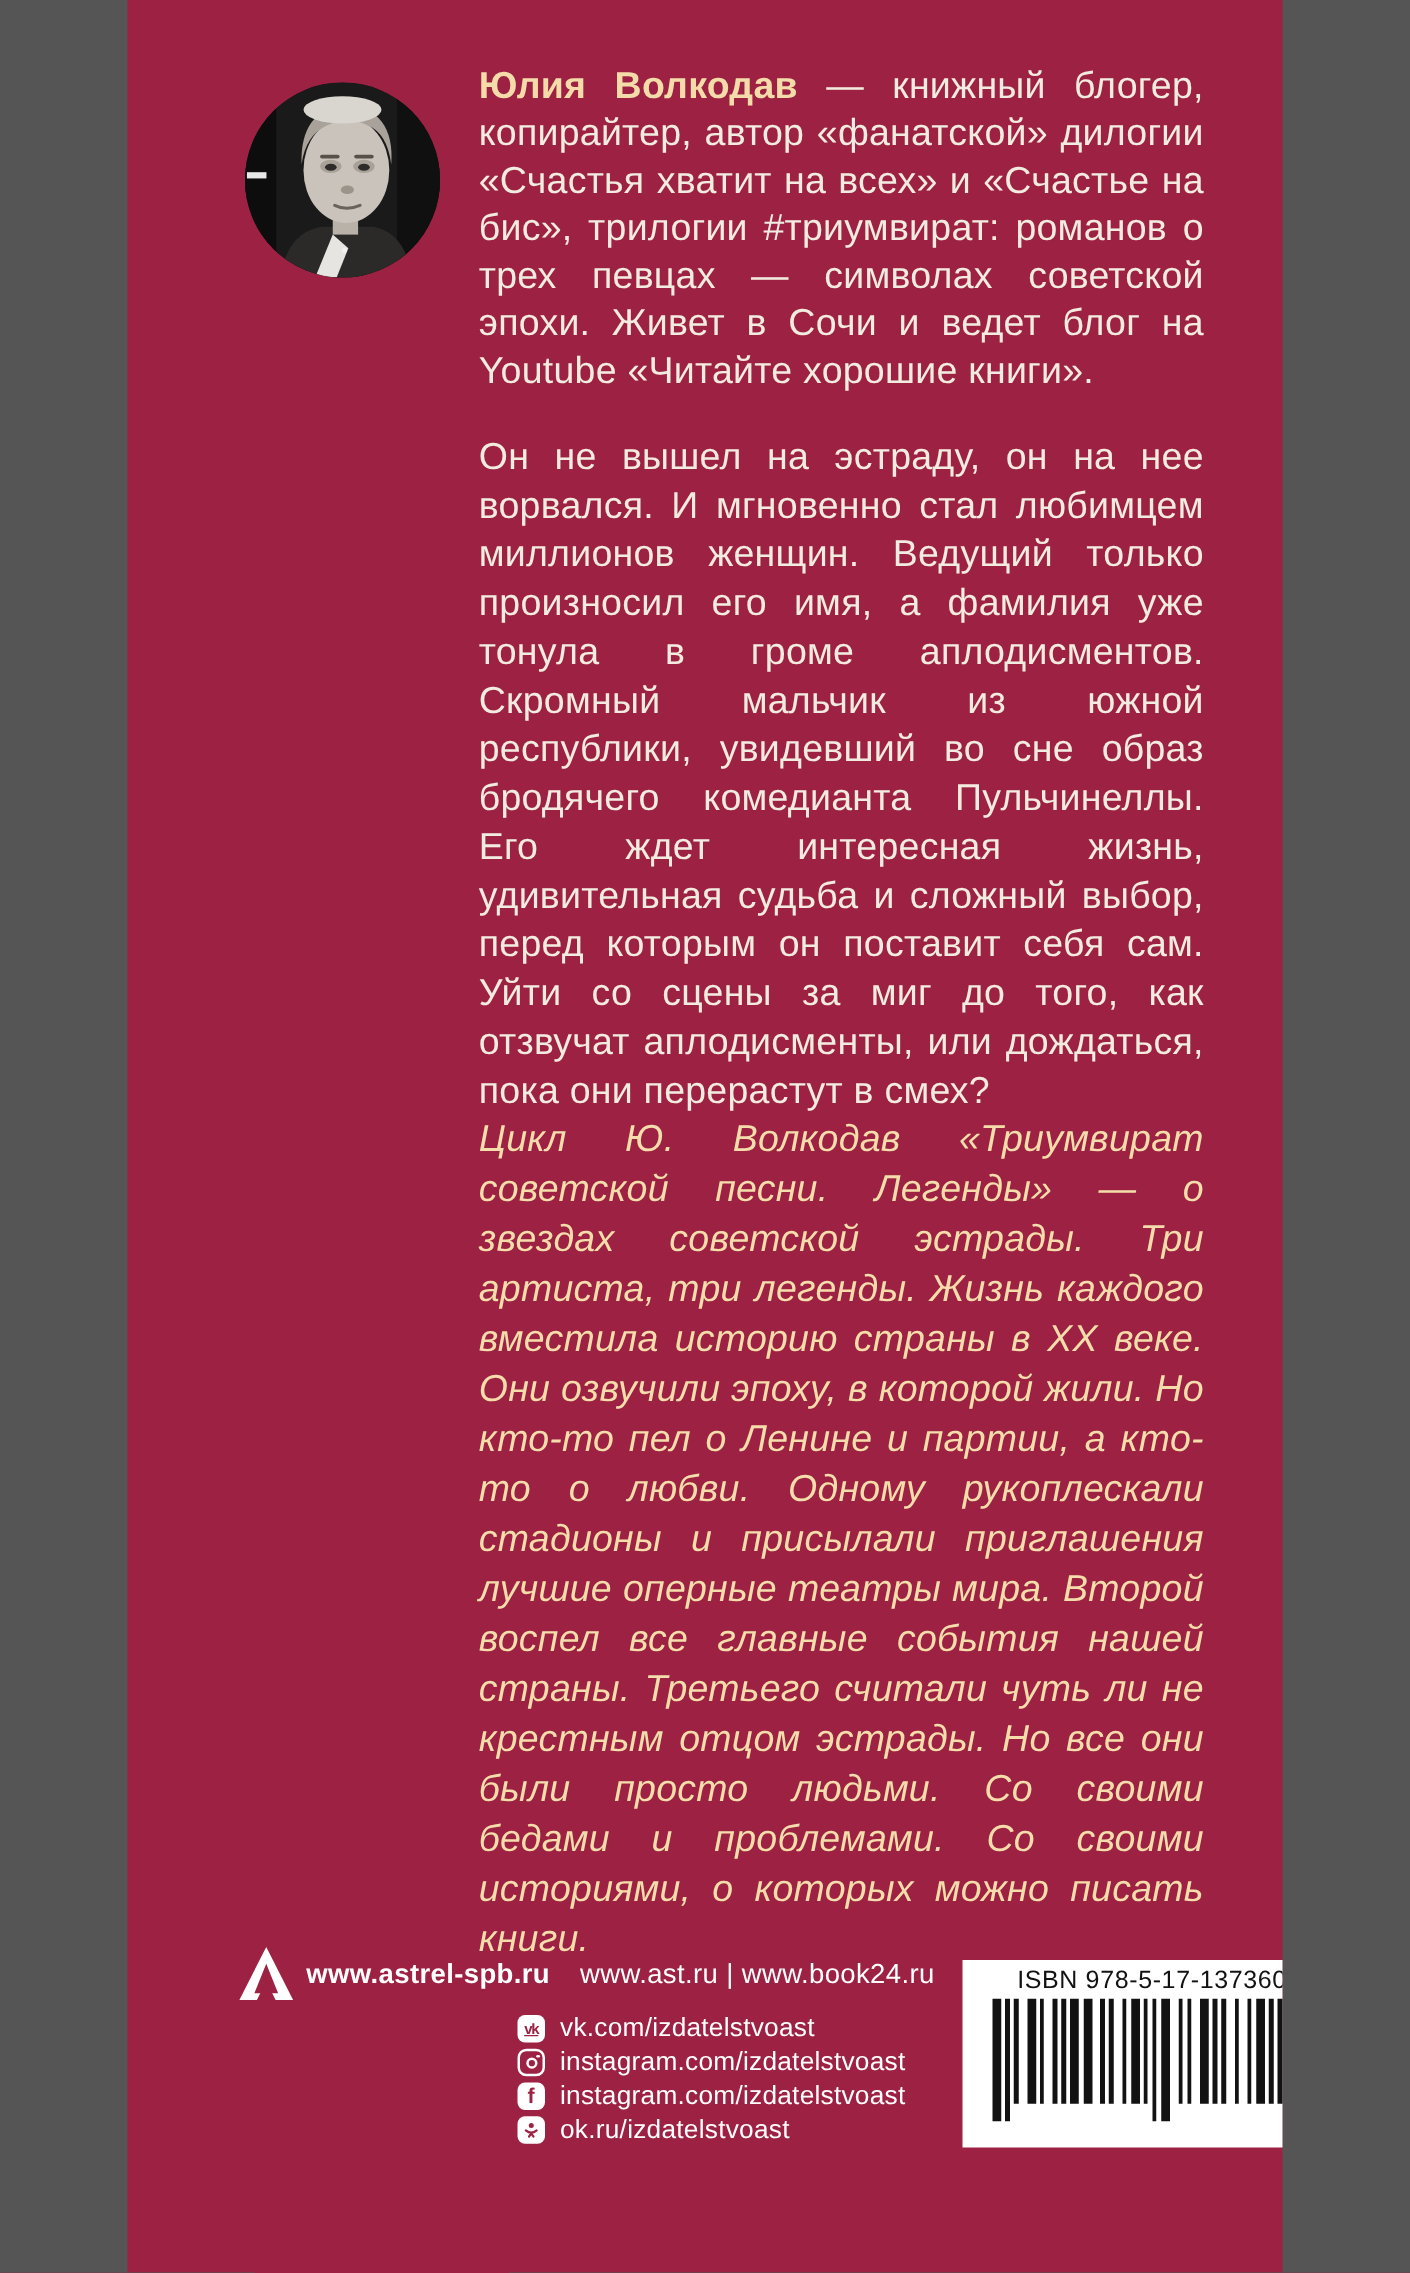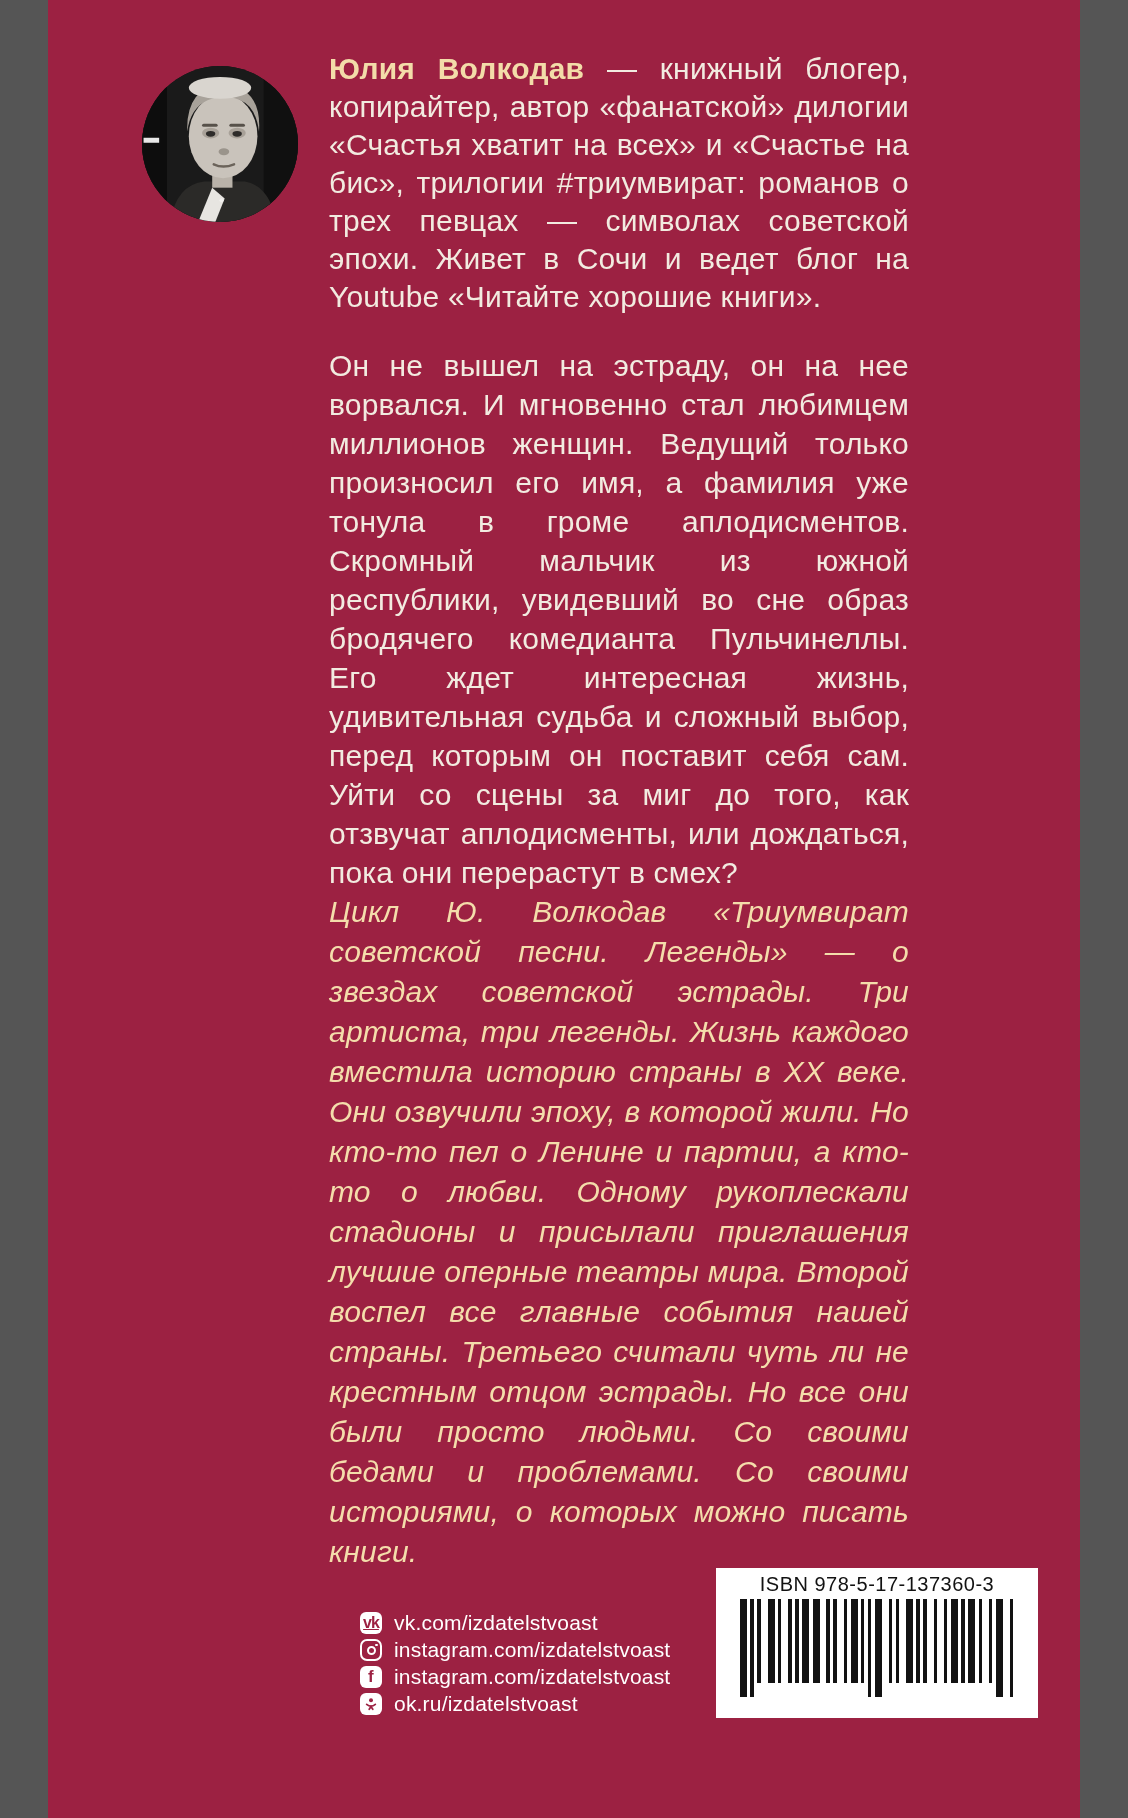--- a/index.html
+++ b/index.html
@@ -8,21 +8,21 @@
     --body-text:#f2ebe0;
     --italic-text:#f4ddab;
     --footer-text:#ffffff;
     --barcode-bg:#ffffff;
     --barcode-ink:#121212;
   }
   *{box-sizing:border-box;}
   html,body{margin:0;padding:0;background:#555;}
   .cover{
     position:relative;
-    width:1032px;height:1818px;
+    width:924px;height:1818px;
     background:var(--background);
     font-family:"Liberation Sans", sans-serif;
     overflow:hidden;
     margin:0 auto;
   }
   
   .photo{
     position:absolute;left:94px;top:66px;
     width:156px;height:156px;border-radius:50%;
     overflow:hidden;background:#161616;
@@ -60,21 +60,21 @@
   .socials{position:absolute;left:312px;top:1611px;}
   .social-row{
     display:flex;align-items:center;height:24px;margin-bottom:3px;
     color:var(--footer-text);font-size:21px;letter-spacing:.2px;
   }
   .sq{
     width:22px;height:22px;border-radius:6px;background:#fff;
     color:var(--background);display:flex;align-items:center;justify-content:center;
     font-weight:bold;flex:0 0 auto;margin-right:12px;
   }
-  .sq.vk{font-size:16px;letter-spacing:-1px;text-decoration:underline;}
+  .sq.vk{font-size:12px;letter-spacing:-1px;text-decoration:underline;}
   .sq.fb{font-size:17px;}
   .sq.outline{
     background:transparent;border:2.2px solid #fff;border-radius:7px;position:relative;
   }
   .ig-lens{width:9px;height:9px;border:2.2px solid #fff;border-radius:50%;}
   .ig-dot{position:absolute;top:2.5px;right:2.5px;width:2.6px;height:2.6px;border-radius:50%;background:#fff;}
   
   .isbn-box{
     position:absolute;left:668px;top:1568px;width:322px;height:150px;
     background:var(--barcode-bg);color:var(--barcode-ink);
@@ -123,20 +123,29 @@
   </div>
 
   <div class="text-col">
     <p class="bio"><span class="author-name">Юлия Волкодав</span><span> — книжный блогер, копирайтер, автор «фанатской» дилогии «Счастья хватит на всех» и «Счастье на бис», трилогии #триумвират: романов о трех певцах — символах советской эпохи. Живет в Сочи и ведет блог на Youtube «Читайте хорошие книги».</span></p>
 
     <p class="annotation">Он не вышел на эстраду, он на нее ворвался. И мгновенно стал любимцем миллионов женщин. Ведущий только произносил его имя, а фамилия уже тонула в громе аплодисментов. Скромный мальчик из южной республики, увидевший во сне образ бродячего комедианта Пульчинеллы. Его ждет интересная жизнь, удивительная судьба и   сложный выбор, перед которым он поставит себя сам. Уйти со сцены за миг до того, как отзвучат аплодисменты, или дождаться, пока они перерастут в смех?</p>
 
     <p class="series">Цикл Ю. Волкодав «Триумвират советской песни. Легенды» — о звездах советской эстрады. Три артиста, три легенды. Жизнь каждого вместила историю страны в XX веке. Они озвучили эпоху, в которой жили. Но кто-то пел о Ленине и партии, а кто-то о любви. Одному рукоплескали стадионы и присылали приглашения лучшие оперные театры мира. Второй воспел все главные события нашей страны. Третьего считали чуть ли не крестным отцом эстрады. Но все они были просто людьми. Со своими бедами и проблемами. Со своими историями, о которых можно писать книги.</p>
   </div>
 
+  <div class="pub-row">
+    <svg class="ast-logo" viewBox="0 0 46 46" aria-hidden="true">
+      <path d="M23 1.5 L44.5 44 L1.5 44 Z" fill="#ffffff"></path>
+      <path d="M23 15 L32.5 38.5 L13.5 38.5 Z" fill="#9c2142"></path>
+      <path d="M23 29 L30.5 44 L15.5 44 Z" fill="#9c2142"></path>
+    </svg>
+    <span class="site-strong">www.astrel-spb.ru</span>
+    <span class="site-list">www.ast.ru | www.book24.ru</span>
+  </div>
 
   <div class="socials">
     <div class="social-row">
       <span class="sq vk">vk</span>
       <span>vk.com/izdatelstvoast</span>
     </div>
     <div class="social-row">
       <span class="sq outline">
           <span class="ig-lens"></span>
           <span class="ig-dot"></span>

